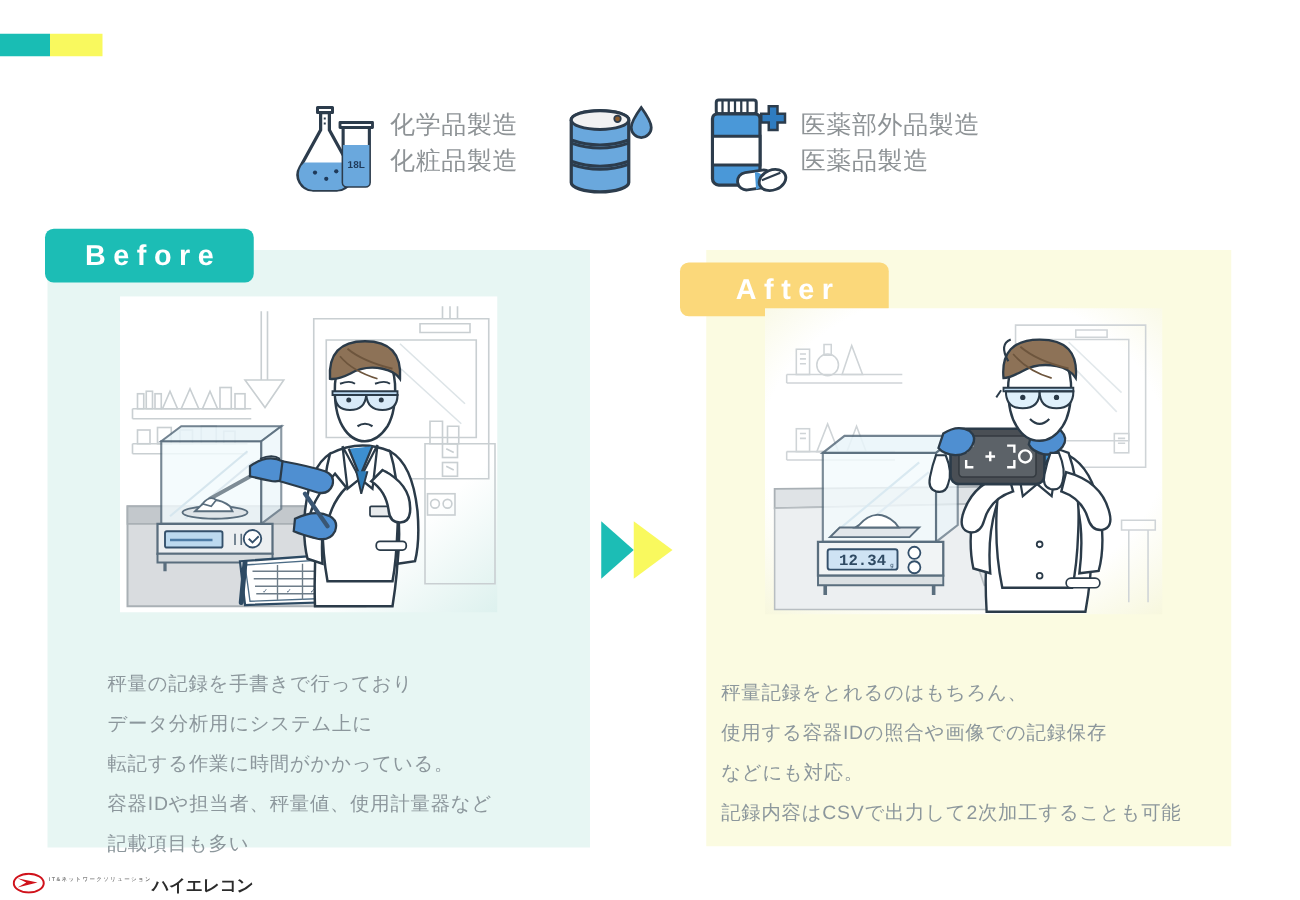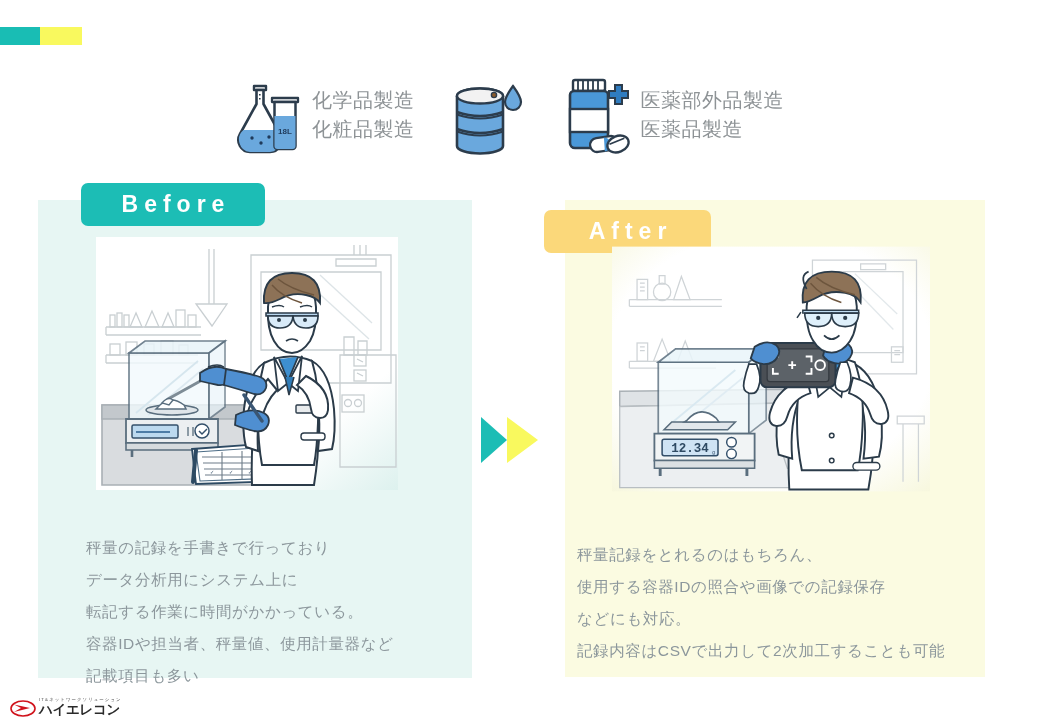--- a/index.html
+++ b/index.html
@@ -34,21 +34,21 @@
   .panel { position: absolute; }
   #panel-before { left: 38px; top: 200px; width: 434px; height: 478px; background: #e7f6f3; }
   #panel-after  { left: 565px; top: 200px; width: 420px; height: 477px; background: #fbfbe1; }
 
   
   .badge {
     position: absolute; display: flex; align-items: center; justify-content: center;
     color: #ffffff; font-size: 23px; font-weight: bold; letter-spacing: 6px;
     border-radius: 7px; text-indent: 6px;
   }
-  #badge-before { left: 36px; top: 183px; width: 184px; height: 43px; background: #1cbdb5; margin-left: 45px; }
+  #badge-before { left: 36px; top: 183px; width: 167px; height: 43px; background: #1cbdb5; }
   #badge-after  { left: 544px; top: 183px; width: 167px; height: 43px; background: #fbd87a; margin-top: 27px; }
 
   
   #arrow-group { position: absolute; left: 481px; top: 417px; display: flex; align-items: center; }
   .arrow-tri { width: 0; height: 0; border-top: 23px solid transparent; border-bottom: 23px solid transparent; }
   .arrow-tri.teal   { border-left: 26px solid #1cbdb5; }
   .arrow-tri.yellow { border-left: 31px solid #f9f95e; }
 
   
   .illus { position: absolute; }
@@ -58,21 +58,21 @@
 
   
   .body-copy { position: absolute; color: #8c979c; font-size: 15.5px; line-height: 32px; letter-spacing: 0.6px; margin-top: 20px; }
   #copy-before { left: 86px; top: 512px; width: 360px; }
   #copy-after  { left: 577px; top: 519px; width: 400px; }
   .body-copy div { white-space: nowrap; }
 
   
   #footer-logo { position: absolute; left: 10px; top: 698px; display: flex; align-items: flex-end; gap: 3px; }
   #logo-mark { width: 26px; height: 17px; flex: 0 0 auto; }
-  #logo-text-wrap { display: flex; flex-direction: column; line-height: 1; justify-content: space-between; }
+  #logo-text-wrap { display: flex; flex-direction: row; line-height: 1; justify-content: space-between; }
   #logo-tagline { font-size: 4.4px; color: #4a4a4a; letter-spacing: 1.1px; margin-bottom: 1px; }
   #logo-name { font-size: 13.5px; font-weight: bold; color: #2b2b2b; letter-spacing: -0.3px; }
 </style>
 </head>
 <body>
 
 <div id="deco-bars">
   <div class="deco-bar teal"></div>
   <div class="deco-bar yellow"></div>
 </div>

